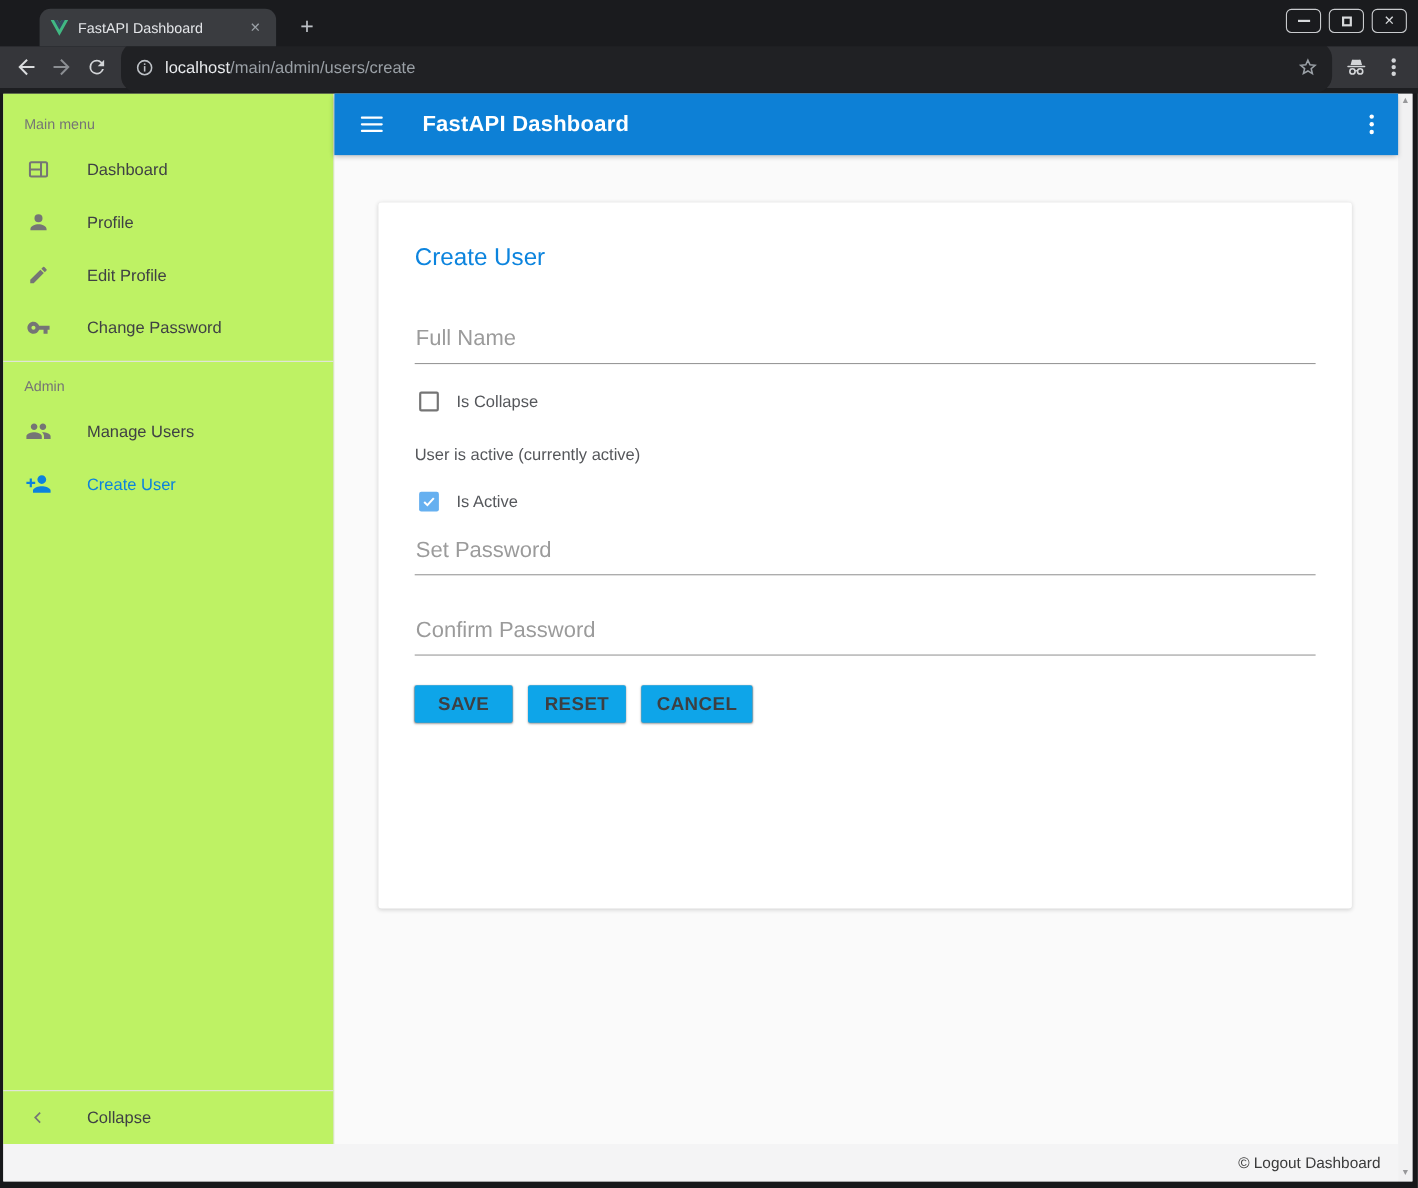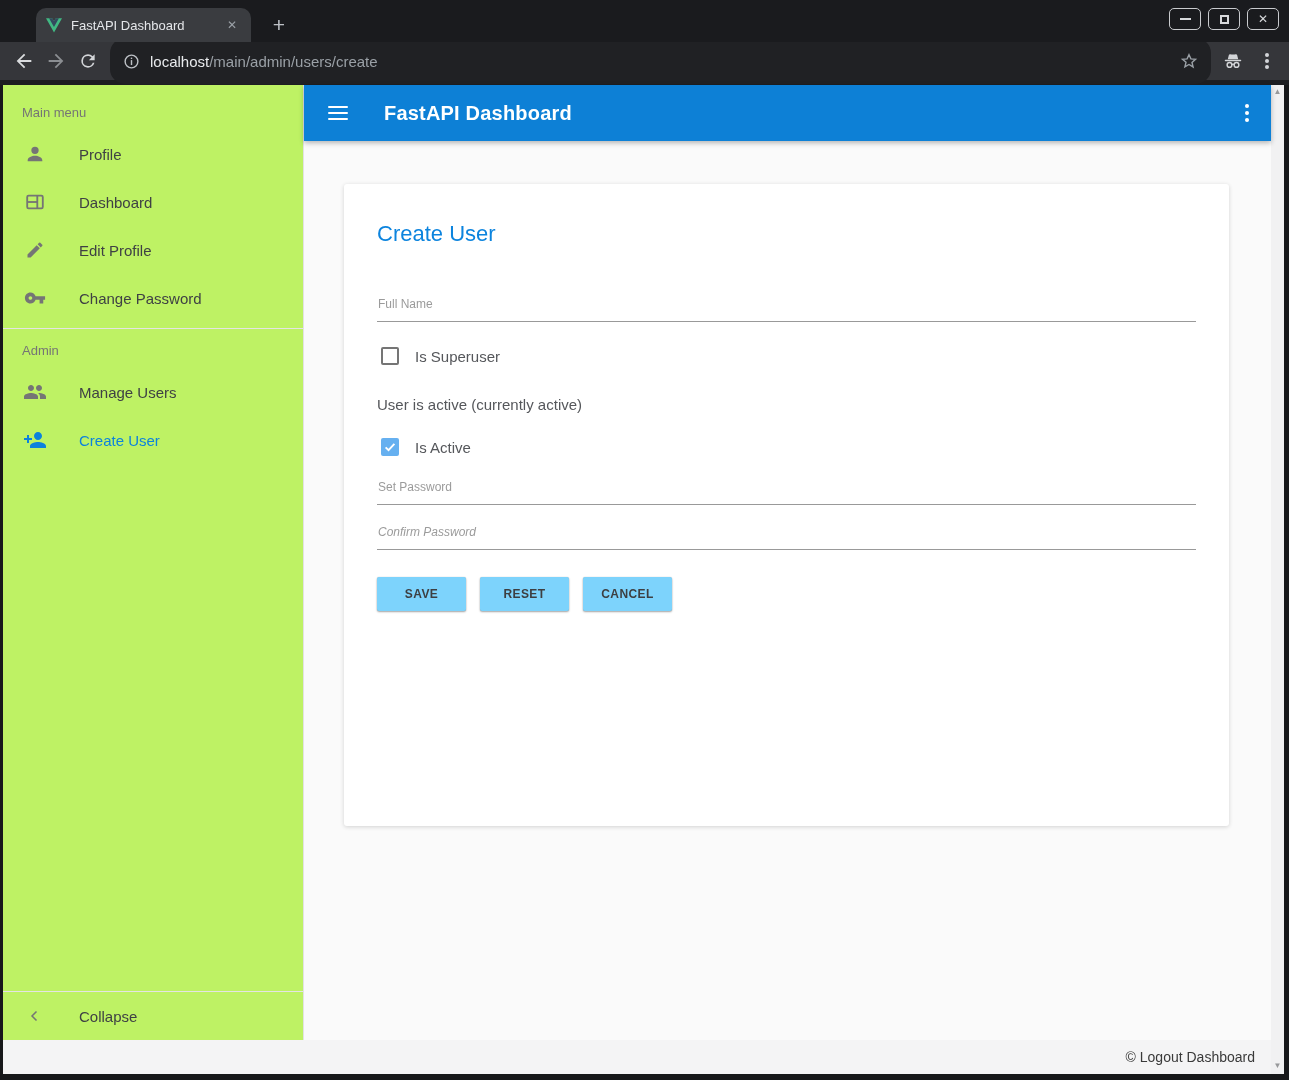--- a/index.html
+++ b/index.html
@@ -50,36 +50,36 @@
   .hamburger { width:24px; height:24px; display:flex; flex-direction:column; justify-content:center; gap:4px; }
   .hamburger span { display:block; width:20px; height:2px; background:#fff; border-radius:1px; }
   .appbar-title { color:#fff; font-size:20px; font-weight:700; letter-spacing:.2px; margin-left:32px; }
   .appbar-spacer { flex:1; }
   .kebab { display:flex; flex-direction:column; gap:3px; padding:6px; }
   .kebab i { width:4px; height:4px; border-radius:50%; background:#fff; }
 
   .content { flex:1; padding:43px 42px 0 40px; overflow:hidden; }
   .card { background:#fff; border-radius:3px; box-shadow:0 1px 4px rgba(0,0,0,.16); height:642px; padding:0 33px; }
   .card-title { padding-top:37px; font-size:22px; font-weight:500; color:#0c84de; }
-  .field { display:block; width:100%; border:none; outline:none; background:transparent; border-bottom:1px solid #999; font-size:12px; color:#14532d; padding:0 0 10px 1px; }
+  .field { display:block; width:100%; border:none; outline:none; background:transparent; border-bottom:1px solid #999; font-size:20px; color:#14532d; padding:0 0 10px 1px; }
   .field::placeholder { color:#9b9b9b; opacity:1; }
   .f1 { margin-top:50px; }
   .f2 { margin-top:31px; }
   .hint { margin-top:31px; font-size:15px; color:#55575b; }
   .cb-row { margin-top:25px; display:flex; align-items:center; }
   .cb { width:18px; height:18px; border-radius:2px; margin-left:4px; }
   .cb.unchecked { border:2px solid #757575; background:#fff; }
   .cb.checked { background:#66b0f0; display:flex; align-items:center; justify-content:center; }
   .cb-label { margin-left:16px; font-size:15px; color:#55575b; }
   .f3 { margin-top:24px; }
-  .f4 { margin-top:20px;font-style:italic; }
+  .f4 { margin-top:39px; }
   .btn-row { margin-top:27px; display:flex; gap:14px; }
-  .btn { min-width:89px; height:34px; background:#7dd3fc; border:none; border-radius:2px;
+  .btn { min-width:89px; height:34px; background:#0ea5e9; border:none; border-radius:2px;
          box-shadow:0 1px 2px rgba(0,0,0,.35), 0 0 1px rgba(0,0,0,.2);
-         font-family:"Liberation Sans",sans-serif; font-size:12px; font-weight:700; letter-spacing:.4px;
+         font-family:"Liberation Sans",sans-serif; font-size:17px; font-weight:700; letter-spacing:.4px;
          color:#3d3f42; padding:0 14px; cursor:pointer; }
 
   
   .footer { height:34px; background:#f4f4f5; display:flex; align-items:center; justify-content:flex-end; padding-right:16px; }
   .copyright { font-size:14px; color:#3a3a3a; }
 
   
   .scrollbar { width:13px; background:#f1f1f2; display:flex; flex-direction:column; justify-content:space-between; align-items:center; padding:3px 0 4px; }
   .scroll-arrow { font-size:8px; color:#97989a; line-height:1; }
 
@@ -167,36 +167,36 @@
 
 <div class="page">
   <div class="page-left">
     <div class="app-row">
 
       <nav class="sidebar">
         <div class="side-label">Main menu</div>
 
         <div class="side-item">
           <span class="mi">
-            <svg width="22" height="22" viewBox="0 0 24 24" fill="#757575">
-                <path d="M12 12a4 4 0 1 0-4-4 4 4 0 0 0 4 4zm0 2c-3.3 0-8 1.7-8 5v1h16v-1c0-3.3-4.7-5-8-5z"></path>
-              </svg>
-          </span>
-          <span class="lbl">Profile</span>
-        </div>
-
-        <div class="side-item">
-          <span class="mi">
             <svg width="22" height="22" viewBox="0 0 24 24" stroke="#757575" fill="none" stroke-width="2">
               <rect x="3.5" y="5" width="17" height="14" rx="1.5"></rect>
                 <line x1="14.5" y1="5" x2="14.5" y2="19"></line>
                 <line x1="3.5" y1="12" x2="14.5" y2="12"></line>
             </svg>
           </span>
           <span class="lbl">Dashboard</span>
+        </div>
+
+        <div class="side-item">
+          <span class="mi">
+            <svg width="22" height="22" viewBox="0 0 24 24" fill="#757575">
+                <path d="M12 12a4 4 0 1 0-4-4 4 4 0 0 0 4 4zm0 2c-3.3 0-8 1.7-8 5v1h16v-1c0-3.3-4.7-5-8-5z"></path>
+              </svg>
+          </span>
+          <span class="lbl">Profile</span>
         </div>
 
         <div class="side-item">
           <span class="mi">
             <svg width="20" height="20" viewBox="0 0 24 24" fill="#757575">
                 <path d="M3 17.25V21h3.75L17.81 9.94l-3.75-3.75L3 17.25zM20.71 7.04a1 1 0 0 0 0-1.41l-2.34-2.34a1 1 0 0 0-1.41 0l-1.83 1.83 3.75 3.75 1.83-1.83z"></path>
               </svg>
           </span>
           <span class="lbl">Edit Profile</span>
         </div>
@@ -261,21 +261,21 @@
         </header>
 
         <div class="content">
           <section class="card">
             <h2 class="card-title">Create User</h2>
 
             <input class="field f1" type="text" placeholder="Full Name" style="">
 
             <div class="cb-row">
               <span class="cb unchecked"></span>
-              <span class="cb-label">Is Superuser</span>
+              <span class="cb-label">Is Collapse</span>
             </div>
 
             <div class="hint">User is active (currently active)</div>
             <div class="cb-row">
               <span class="cb checked">
                 <svg width="14" height="14" viewBox="0 0 24 24">
                     <path fill="none" stroke="#fff" stroke-width="3.2" d="M4.5 12.5l5 5 10-11"></path>
                   </svg>
               </span>
               <span class="cb-label">Is Active</span>

